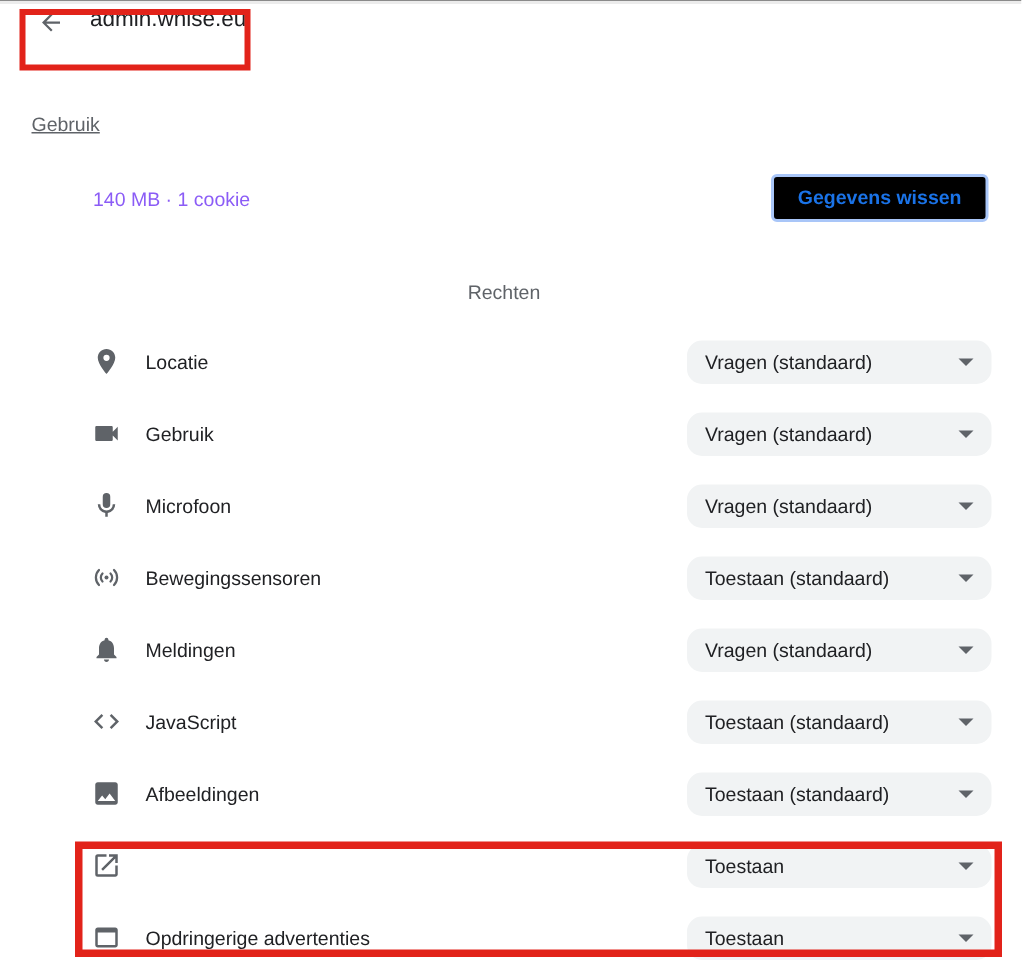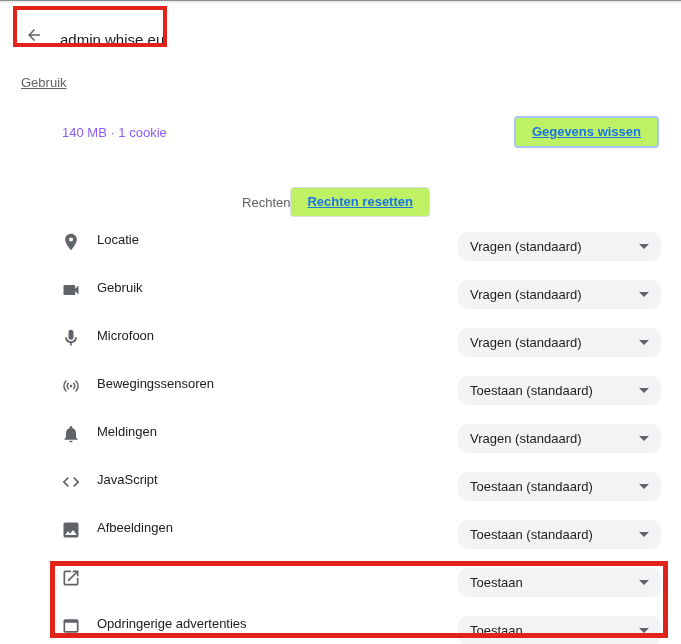--- a/index.html
+++ b/index.html
@@ -10,21 +10,21 @@
     color: #202124;
     position: relative;
     overflow: hidden;
   }
   .hairline {
     height: 4px;
     background: linear-gradient(#8a8a8a 0, #8a8a8a 1px, #ececec 1px, #ececec 3px, #fff 3px);
   }
   
   .header {
-    display: flex; align-items: flex-end;
+    display: flex; align-items: flex-start;
     height: 44px; padding-left: 22px;
   }
   .back-btn {
     width: 24px; height: 24px; border: none; background: transparent;
     display: flex; align-items: center; justify-content: center;
     cursor: pointer; padding: 0;
   }
   .site-title {
     margin-left: 14px;
     font-size: 15px; color: #202124;
@@ -36,35 +36,35 @@
   .usage-label { margin: 27px 0 0 21px; text-decoration: underline; }
   
   .usage-row {
     display: flex; align-items: center; justify-content: space-between;
     margin: 26px 22px 0 62px;
   }
   .usage-value { font-size: 13px; color: #8b5cf6; }
   .btn {
     font-family: "Liberation Sans", sans-serif;
     font-size: 13px; font-weight: bold; color: #1a73e8;
-    background: #bef264; border-radius: 4px; cursor: pointer;
-    padding: 7px 16px; line-height: 14px; text-decoration: underline;
+    background: #000000; border-radius: 4px; cursor: pointer;
+    padding: 7px 16px; line-height: 14px;
   }
   .btn-focus { border: 2px solid #a9c6f8; }
   .btn-plain { border: 1px solid #dadce0; }
   
   .perm-head {
     display: flex; align-items: center; justify-content: center;
     margin: 39px 30px 0 21px;
   }
   
   .perm-rows { margin-top: 15px; }
   .perm-row {
     height: 48px;
-    display: flex; align-items: flex-start;
+    display: flex; align-items: center;
     padding-left: 61px; padding-right: 20px;
   }
   .perm-icon {
     width: 20px; height: 20px; flex: 0 0 20px;
     display: flex; align-items: center; justify-content: center;
   }
   .perm-icon svg { display: block; }
   .perm-label {
     margin-left: 16px;
     font-size: 13px; color: #202124;
@@ -112,21 +112,20 @@
 
 <div class="section-label usage-label">Gebruik</div>
 
 <div class="usage-row">
   <div class="usage-value">140 MB · 1 cookie</div>
   <button class="btn btn-focus">Gegevens wissen</button>
 </div>
 
 <div class="perm-head">
   <div class="section-label">Rechten</div>
-  <button class="btn btn-plain">Rechten resetten</button>
 </div>
 
 <div class="perm-rows">
 
   <div class="perm-row">
     <span class="perm-icon">
       <svg width="20" height="20" viewBox="0 0 24 24" fill="#5f6368">
           <path d="M12 2C8.13 2 5 5.13 5 9c0 5.25 7 13 7 13s7-7.75 7-13c0-3.87-3.13-7-7-7zm0 9.5a2.5 2.5 0 1 1 0-5 2.5 2.5 0 0 1 0 5z"></path>
         </svg>
     </span>

